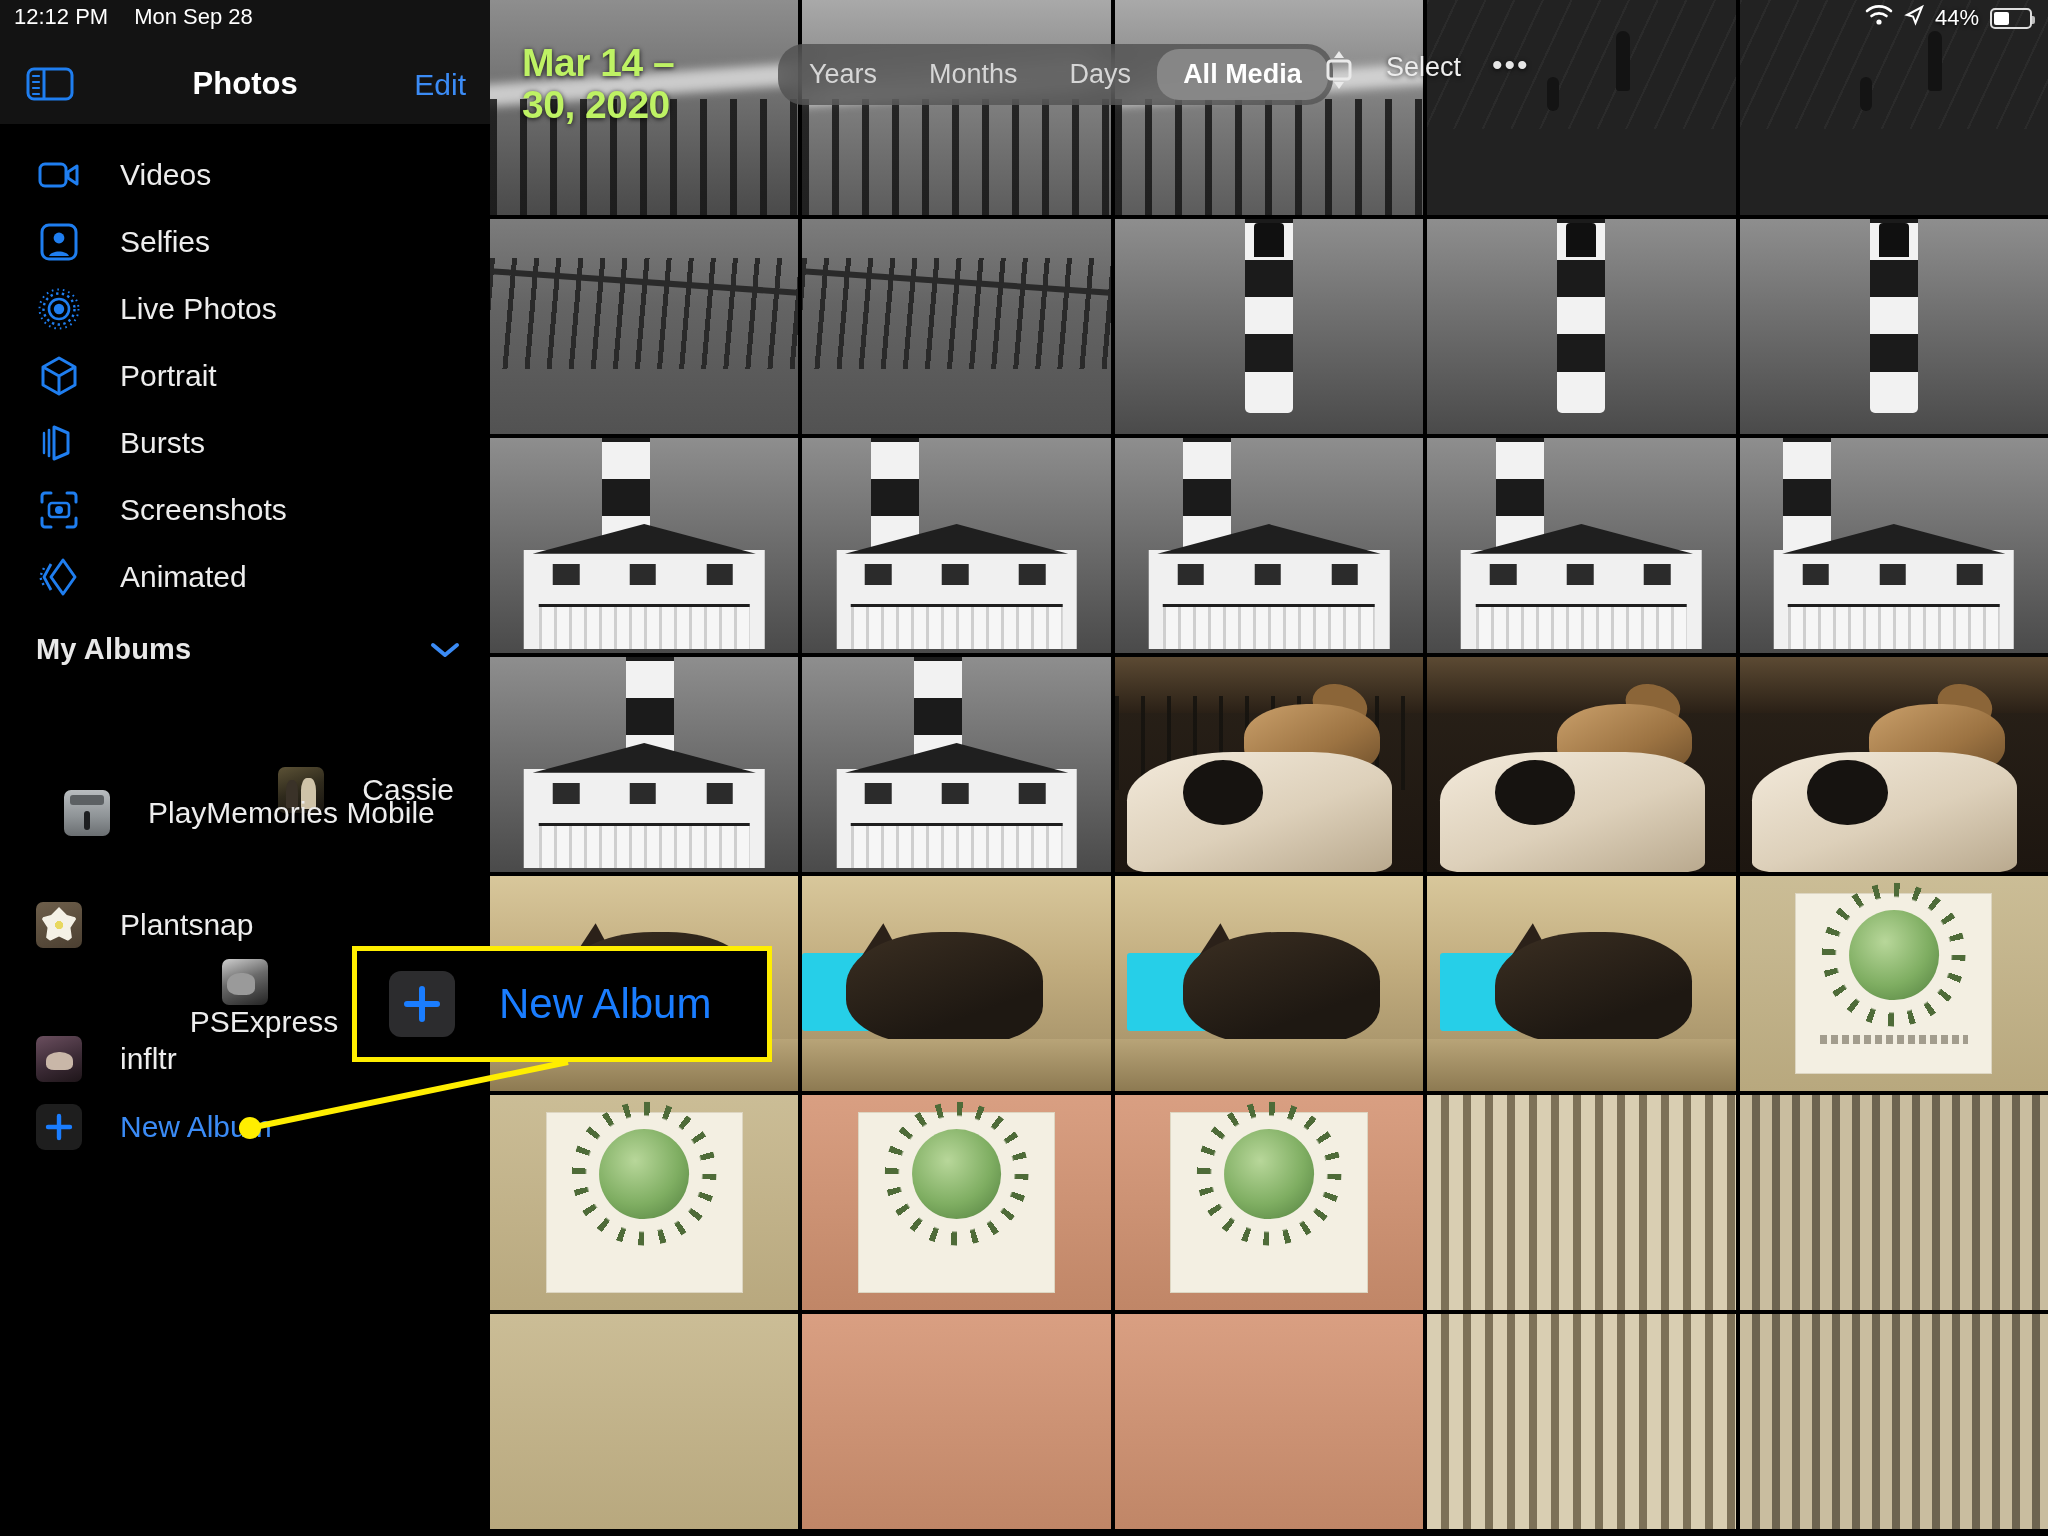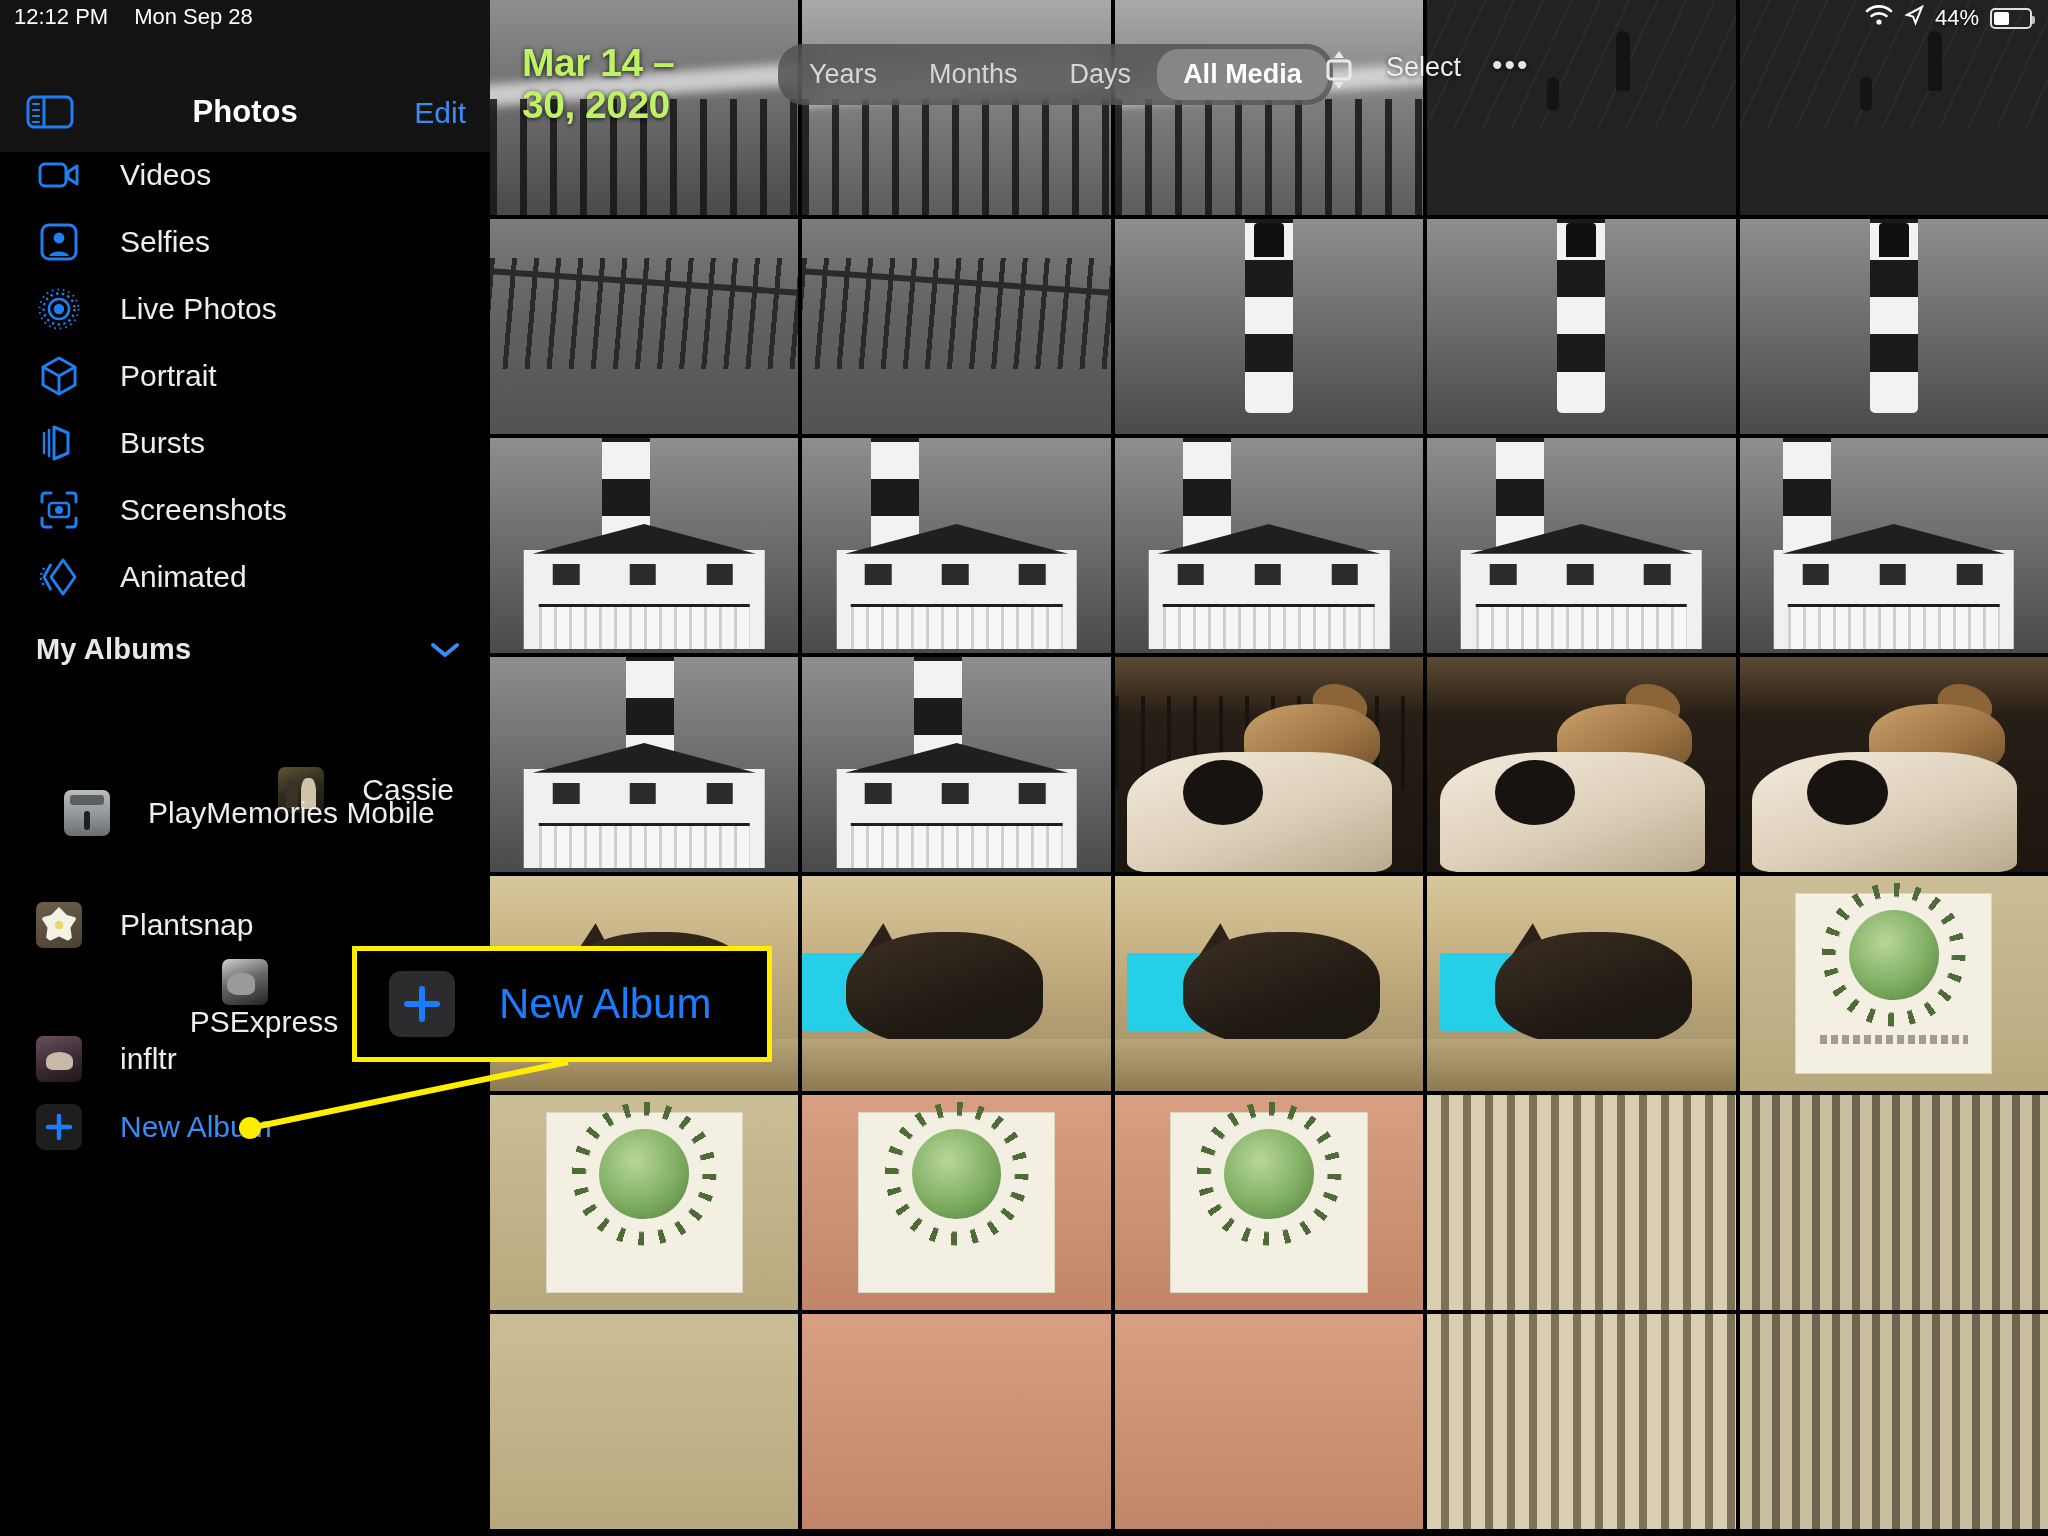--- a/index.html
+++ b/index.html
@@ -232,21 +232,21 @@
     position:absolute; left:2px; top:2px; bottom:2px; width:40%;
     background:#fff; border-radius:2px; display:block;
   }
 
   
   #sidebar{
     position:absolute; left:0; top:0; width:490px; height:1536px;
     background:#000; z-index:40; overflow:hidden;
   }
   #sb-header{
-    position:absolute; left:0; top:0; width:490px; height:152px;
+    position:absolute; left:0; top:0; width:490px; height:124px;
     background:#131313; display:flex; align-items:flex-end;
     padding:0 24px 20px 24px; z-index:10;
   }
   #sb-toggle{ width:52px; height:40px; flex:0 0 auto; }
   #sb-title{
     flex:1; text-align:center; color:#fff; font-size:31px; font-weight:bold;
     margin-bottom:2px;
   }
   #sb-edit{ color:#3b8bf5; font-size:30px; margin-bottom:2px; }
 

